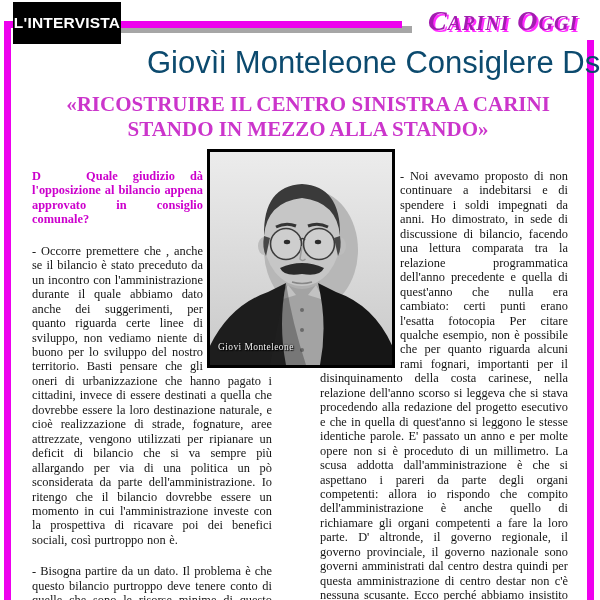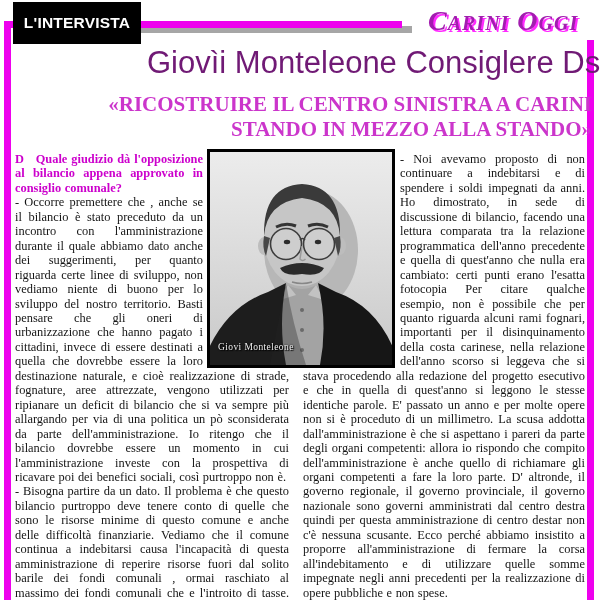--- a/index.html
+++ b/index.html
@@ -7,38 +7,38 @@
     width:600px; height:600px; position:relative; overflow:hidden;
     background:#ffffff; font-family:"Liberation Serif", serif;
   }
   
   .frame-left  { position:absolute; left:4px;  top:21px; width:7px; height:579px; background:#ee00ee; }
   .frame-right { position:absolute; left:587px; top:40px; width:7px; height:560px; background:#ee00ee; }
   .rule-shadow { position:absolute; left:13px; top:26px; width:399px; height:7px; background:#a6a6a6; }
   .rule-top    { position:absolute; left:4px;  top:21px; width:398px; height:7px; background:#ee00ee; }
   
   .kicker {
-    position:absolute; left:13px; top:2px; width:128px; height:42px; background:#000;
+    position:absolute; left:13px; top:2px; width:108px; height:42px; background:#000;
     color:#fff; font-family:"Liberation Sans", sans-serif; font-weight:bold; font-size:15.5px;
     display:flex; align-items:center; justify-content:center; letter-spacing:0.2px;
   }
   
   .masthead {
     position:absolute; left:428px; top:5px; white-space:nowrap;
     font-family:"Liberation Serif", serif; font-style:italic; font-weight:bold;
     font-variant:small-caps; font-size:28px; color:#a21caf; letter-spacing:1px;
     text-shadow:2px 2px 0 #ff2bff;
   }
   
   .title {
     position:absolute; left:147px; top:45px; white-space:nowrap;
-    font-family:"Liberation Sans", sans-serif; font-size:31px; color:#701a75;
+    font-family:"Liberation Sans", sans-serif; font-size:31px; color:#0c4a6e;
   }
   .subtitle {
-    position:absolute; left:12px; top:92px; width:580px; text-align:right;
+    position:absolute; left:18px; top:92px; width:580px; text-align:center;
     font-weight:bold; font-size:21px; line-height:25px; color:#cb35cb;
   }
   
   .photo {
     position:absolute; left:207px; top:149px; width:182px; height:213px;
     border:3px solid #000; background:#d946ef;
   }
   .photo svg { display:block; }
   .photo-caption {
     position:absolute; left:8px; bottom:13px; color:#f0f0f0; font-size:9.5px;
@@ -47,21 +47,21 @@
   
   .col {
     position:absolute; top:152px; height:448px; overflow:hidden;
     font-size:12.4px; line-height:14.45px; text-align:justify; color:#141414;
     word-spacing:0.5px;
   }
   .col-left  { left:15px;  width:274px; }
   .col-right { left:303px; width:282px; }
   .spacer-r { float:right; width:86px; height:216px; }
   .spacer-l { float:left;  width:97px; height:216px; }
-  .col p { margin:0; padding:0; }
+  .col p { margin:17px; padding:0; }
   .q { color:#cc00cc; font-weight:bold; }
 </style>
 </head>
 <body>
 
 <div class="rule-shadow"></div>
 <div class="rule-top"></div>
 <div class="frame-left"></div>
 <div class="frame-right"></div>
 

